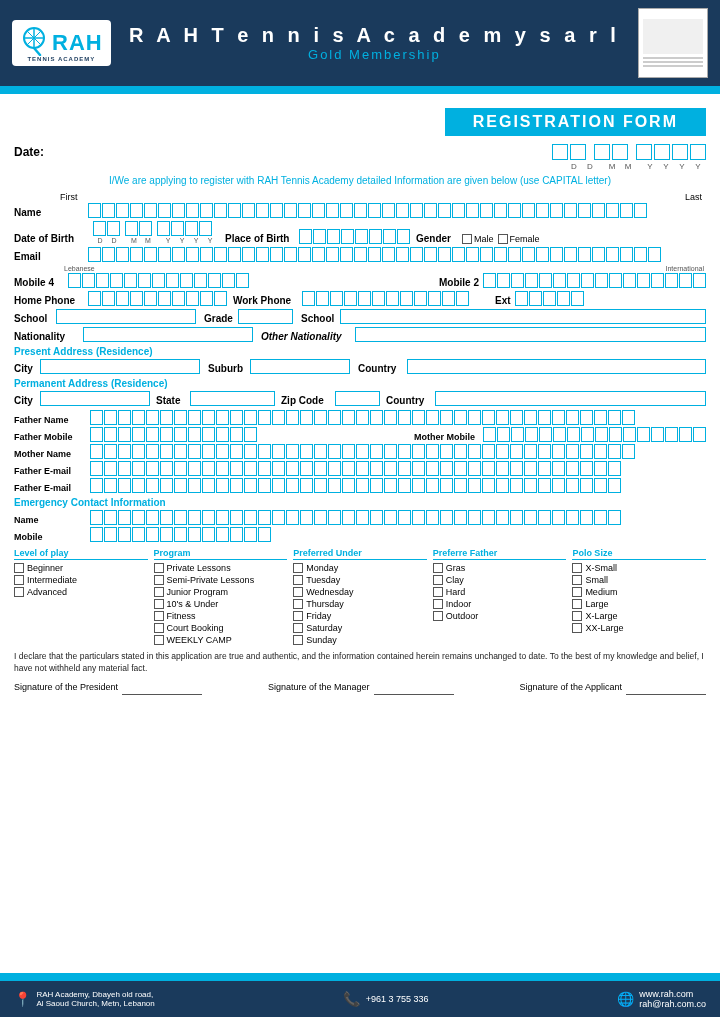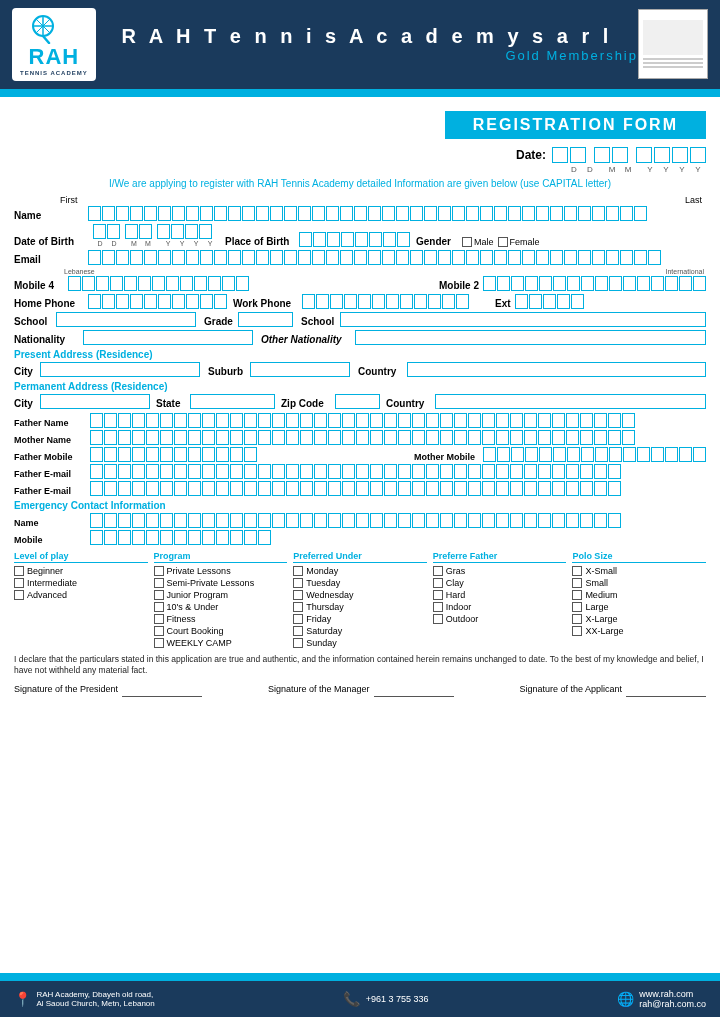--- a/index.html
+++ b/index.html
@@ -52,21 +52,20 @@
       color: #fff;
       font-size: 20px;
       letter-spacing: 4px;
       font-weight: bold;
     }
     .header-title h2 {
       color: #00b0e0;
       font-size: 13px;
       letter-spacing: 2px;
       font-weight: normal;
-      text-align: right;
     }
     .header-thumb {
       width: 70px;
       height: 70px;
       background: #fff;
       border: 1px solid #aaa;
       display: flex;
       align-items: center;
       justify-content: center;
       font-size: 6px;
@@ -107,21 +106,21 @@
       background: #00b0e0;
       color: #fff;
       font-size: 16px;
       font-weight: bold;
       padding: 5px 28px;
       letter-spacing: 2px;
     }
     
     .date-row {
       display: flex;
-      justify-content: flex-end;
+      justify-content: space-between;
       align-items: center;
       margin-bottom: 2px;
       font-size: 11px;
     }
     .date-row .date-label {
       font-weight: bold;
       margin-right: 6px;
       font-size: 12px;
     }
     .char-boxes {
@@ -282,21 +281,21 @@
     }
   </style>
 </head>
 <body>
 
 <div class="page">
 
   <div class="header">
     <div class="logo-box">
       <div style="display:flex;flex-direction:column;align-items:center;">
-        <div style="display:flex;align-items:flex-start;flex-direction:column;">
+        <div style="display:flex;align-items:flex-end;">
 
           <svg width="32" height="32" viewBox="0 0 32 32">
             <circle cx="14" cy="14" r="10" fill="none" stroke="#00b0e0" stroke-width="2"></circle>
             <line x1="14" y1="4" x2="14" y2="24" stroke="#00b0e0" stroke-width="1.5"></line>
             <line x1="4" y1="14" x2="24" y2="14" stroke="#00b0e0" stroke-width="1.5"></line>
             <line x1="7" y1="7" x2="21" y2="21" stroke="#00b0e0" stroke-width="1"></line>
             <line x1="21" y1="7" x2="7" y2="21" stroke="#00b0e0" stroke-width="1"></line>
             <line x1="14" y1="24" x2="20" y2="31" stroke="#00b0e0" stroke-width="2.5" stroke-linecap="round"></line>
           </svg>
           <div>
@@ -681,84 +680,84 @@
             <div class="hchar-box"></div>
             <div class="hchar-box"></div>
             <div class="hchar-box"></div>
             <div class="hchar-box"></div>
             <div class="hchar-box"></div>
             <div class="hchar-box"></div>
         </div>
       </div>
 
       <div class="parent-row">
-        <span class="p-label">Mother Name</span>
-        <div class="wide-hchar" style="flex:1;gap:1px;">
-          <div class="hchar-box"></div>
-            <div class="hchar-box"></div>
-            <div class="hchar-box"></div>
-            <div class="hchar-box"></div>
-            <div class="hchar-box"></div>
-            <div class="hchar-box"></div>
-            <div class="hchar-box"></div>
-            <div class="hchar-box"></div>
-            <div class="hchar-box"></div>
-            <div class="hchar-box"></div>
-            <div class="hchar-box"></div>
-            <div class="hchar-box"></div>
-            <div class="hchar-box"></div>
-            <div class="hchar-box"></div>
-            <div class="hchar-box"></div>
-            <div class="hchar-box"></div>
-            <div class="hchar-box"></div>
-            <div class="hchar-box"></div>
-            <div class="hchar-box"></div>
-            <div class="hchar-box"></div>
-            <div class="hchar-box"></div>
-            <div class="hchar-box"></div>
-            <div class="hchar-box"></div>
-            <div class="hchar-box"></div>
-            <div class="hchar-box"></div>
-            <div class="hchar-box"></div>
-            <div class="hchar-box"></div>
-            <div class="hchar-box"></div>
-            <div class="hchar-box"></div>
-            <div class="hchar-box"></div>
-            <div class="hchar-box"></div>
-            <div class="hchar-box"></div>
-            <div class="hchar-box"></div>
-            <div class="hchar-box"></div>
-            <div class="hchar-box"></div>
-            <div class="hchar-box"></div>
-            <div class="hchar-box"></div>
-            <div class="hchar-box"></div>
-            <div class="hchar-box"></div>
-        </div>
-      </div>
-
-      <div class="parent-row">
         <span class="p-label">Father Mobile</span>
         <div class="wide-hchar" style="gap:1px;">
           <div class="hchar-box"></div>
             <div class="hchar-box"></div>
             <div class="hchar-box"></div>
             <div class="hchar-box"></div>
             <div class="hchar-box"></div>
             <div class="hchar-box"></div>
             <div class="hchar-box"></div>
             <div class="hchar-box"></div>
             <div class="hchar-box"></div>
             <div class="hchar-box"></div>
             <div class="hchar-box"></div>
             <div class="hchar-box"></div>
         </div>
         <span style="flex:1;"></span>
         <span class="p-label" style="min-width:80px;text-align:right;margin-right:4px;">Mother Mobile</span>
         <div class="wide-hchar" style="gap:1px;">
           <div class="hchar-box"></div>
+            <div class="hchar-box"></div>
+            <div class="hchar-box"></div>
+            <div class="hchar-box"></div>
+            <div class="hchar-box"></div>
+            <div class="hchar-box"></div>
+            <div class="hchar-box"></div>
+            <div class="hchar-box"></div>
+            <div class="hchar-box"></div>
+            <div class="hchar-box"></div>
+            <div class="hchar-box"></div>
+            <div class="hchar-box"></div>
+            <div class="hchar-box"></div>
+            <div class="hchar-box"></div>
+            <div class="hchar-box"></div>
+            <div class="hchar-box"></div>
+        </div>
+      </div>
+
+      <div class="parent-row">
+        <span class="p-label">Mother Name</span>
+        <div class="wide-hchar" style="flex:1;gap:1px;">
+          <div class="hchar-box"></div>
+            <div class="hchar-box"></div>
+            <div class="hchar-box"></div>
+            <div class="hchar-box"></div>
+            <div class="hchar-box"></div>
+            <div class="hchar-box"></div>
+            <div class="hchar-box"></div>
+            <div class="hchar-box"></div>
+            <div class="hchar-box"></div>
+            <div class="hchar-box"></div>
+            <div class="hchar-box"></div>
+            <div class="hchar-box"></div>
+            <div class="hchar-box"></div>
+            <div class="hchar-box"></div>
+            <div class="hchar-box"></div>
+            <div class="hchar-box"></div>
+            <div class="hchar-box"></div>
+            <div class="hchar-box"></div>
+            <div class="hchar-box"></div>
+            <div class="hchar-box"></div>
+            <div class="hchar-box"></div>
+            <div class="hchar-box"></div>
+            <div class="hchar-box"></div>
+            <div class="hchar-box"></div>
             <div class="hchar-box"></div>
             <div class="hchar-box"></div>
             <div class="hchar-box"></div>
             <div class="hchar-box"></div>
             <div class="hchar-box"></div>
             <div class="hchar-box"></div>
             <div class="hchar-box"></div>
             <div class="hchar-box"></div>
             <div class="hchar-box"></div>
             <div class="hchar-box"></div>

